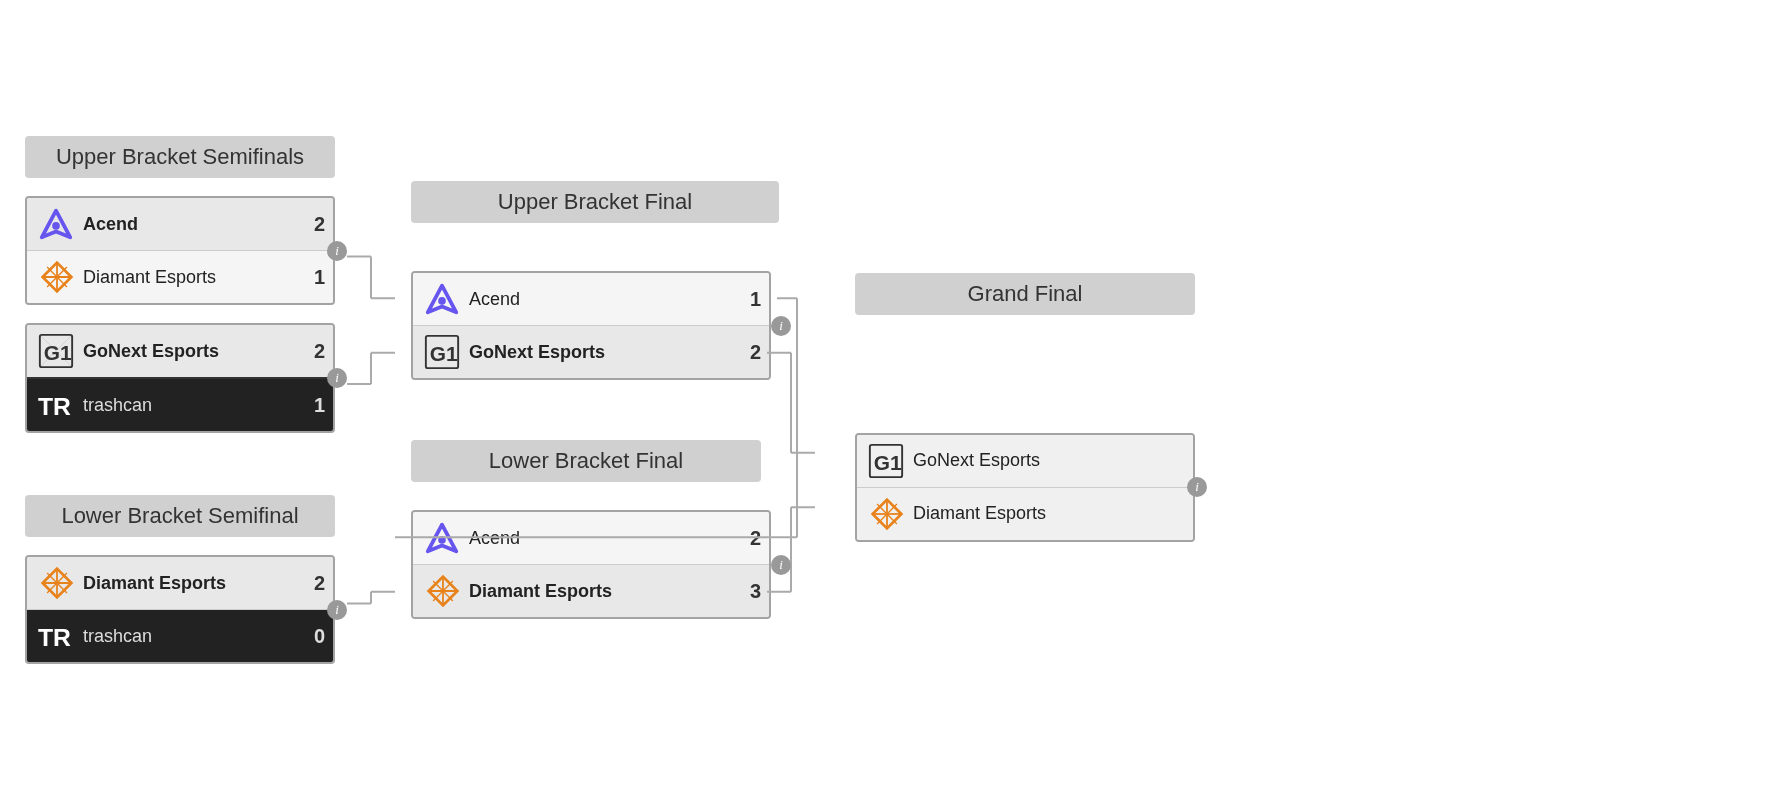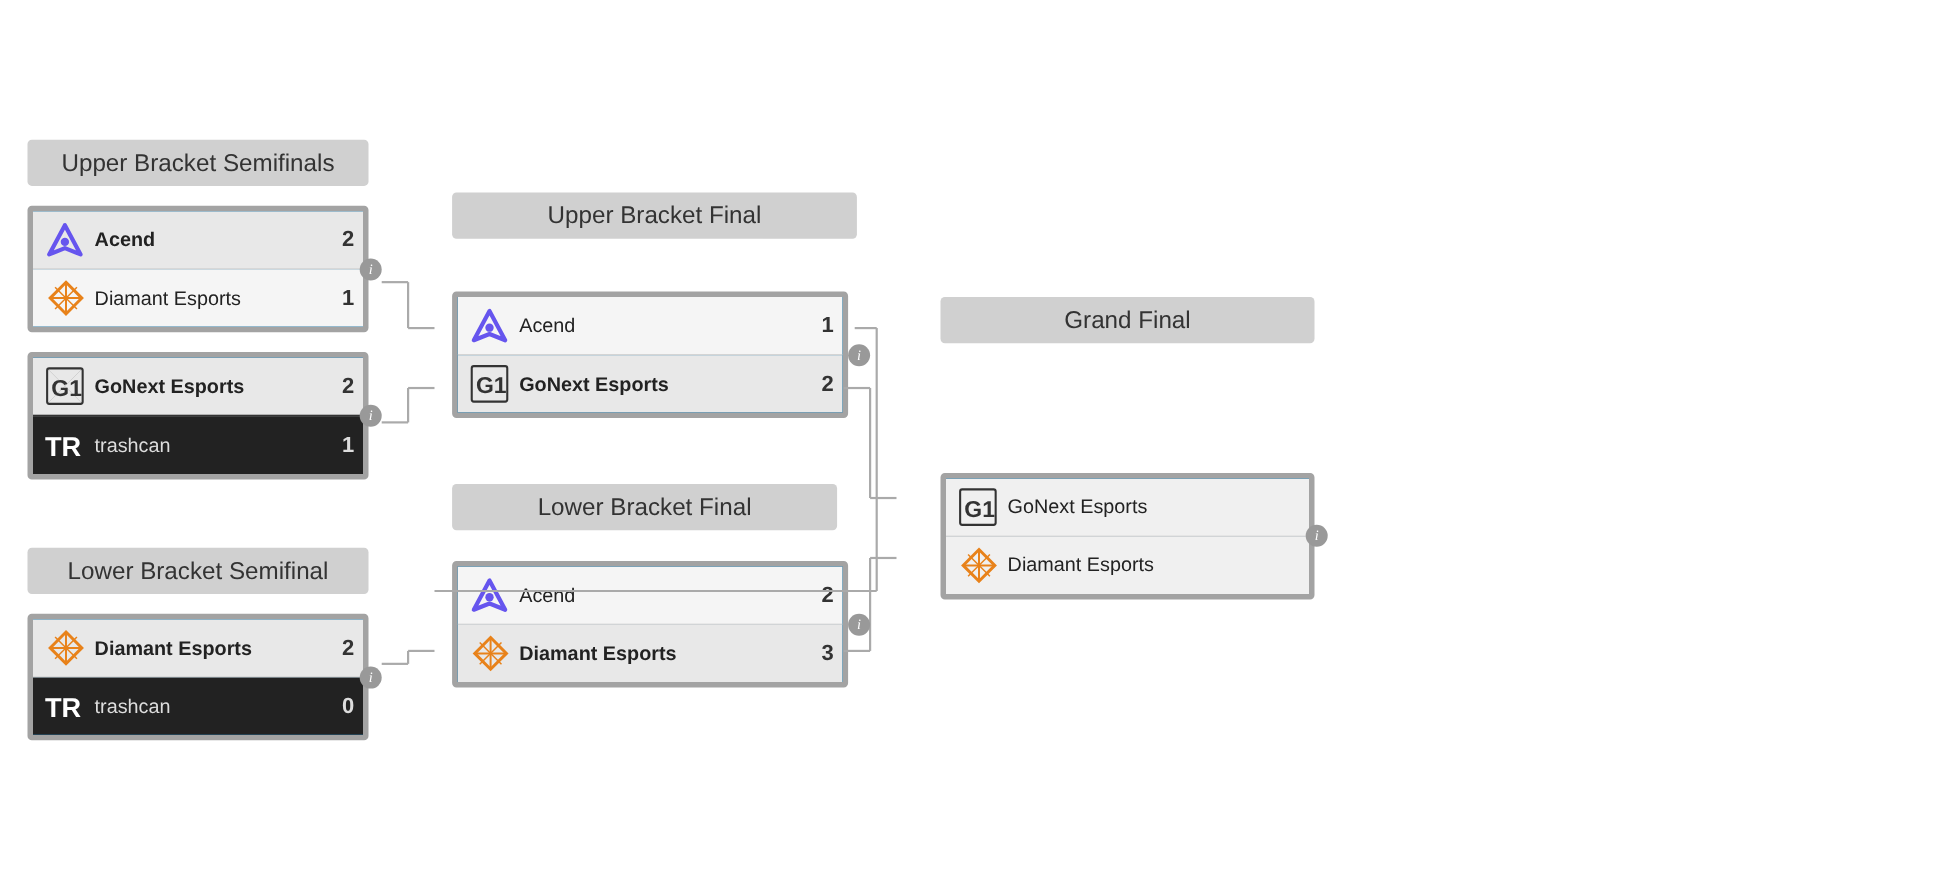--- a/index.html
+++ b/index.html
@@ -21,23 +21,23 @@
       padding: 8px 20px;
       font-size: 22px;
       color: #333;
       text-align: center;
       margin-bottom: 12px;
       white-space: nowrap;
     }
 
     
     .match-block {
-      border: 5px solid #a3a3a3;
+      border: 2px solid #a3a3a3;
       border-radius: 4px;
-      background: #0369a1;
+      background: #e5e5e5;
       overflow: hidden;
       width: 310px;
     }
     .match-block.wide { width: 360px; }
     .match-block.grand { width: 340px; }
 
     .team-row {
       display: flex;
       align-items: center;
       padding: 6px 8px;

